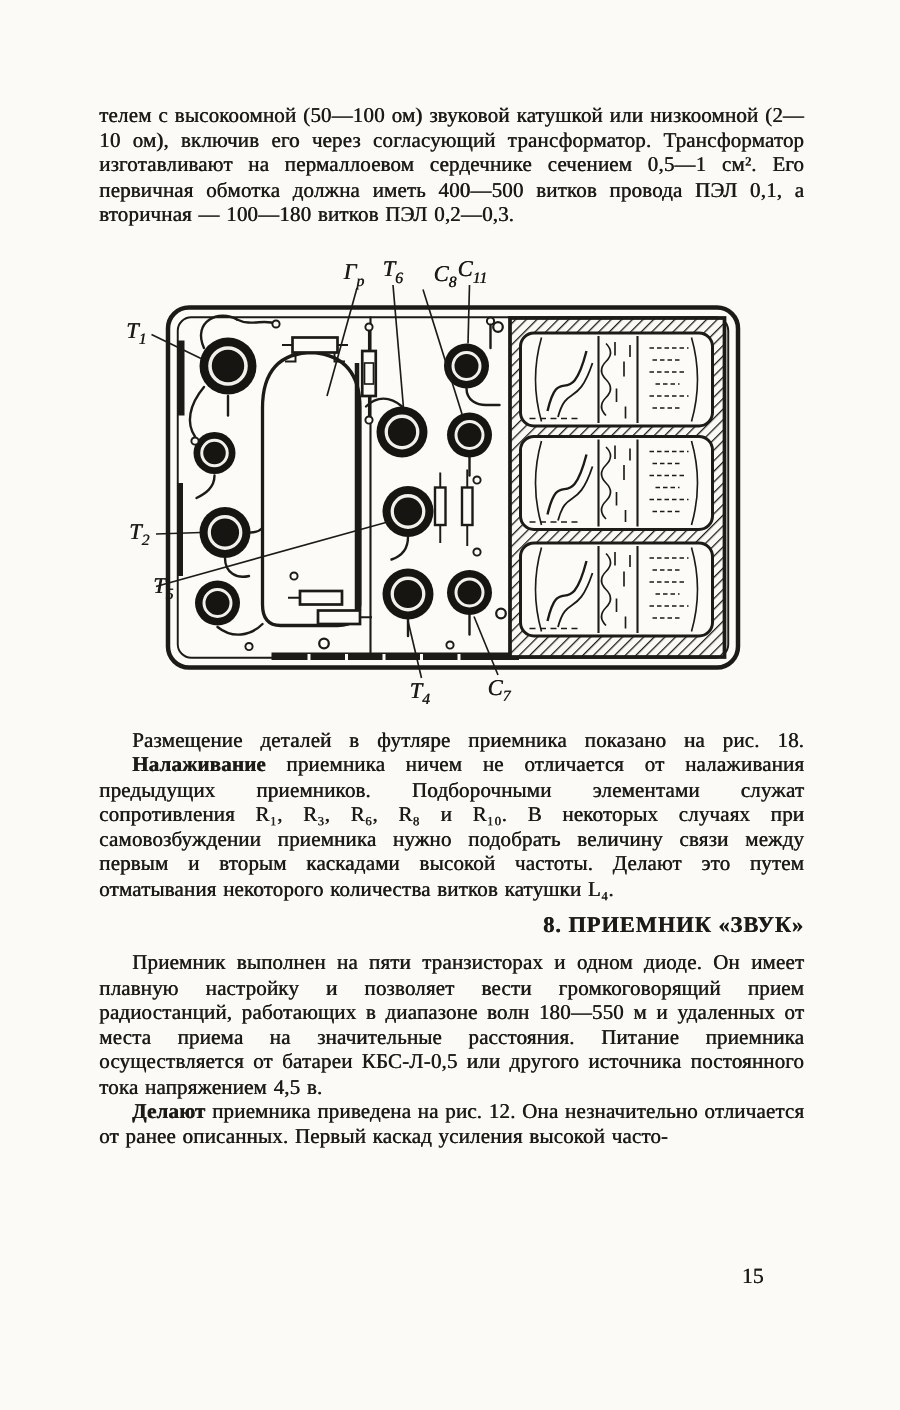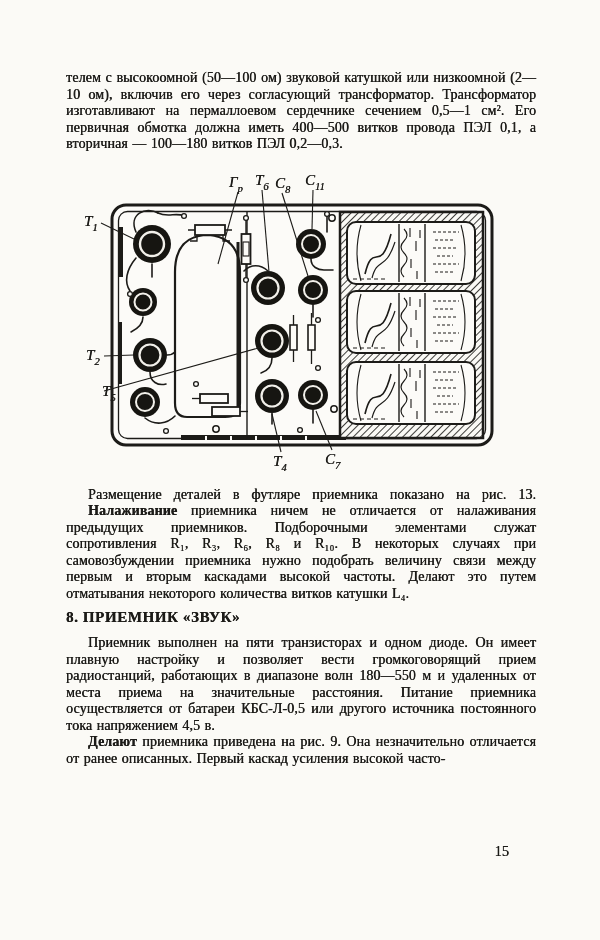--- a/index.html
+++ b/index.html
@@ -44,21 +44,21 @@
     margin:4px 0 0 0;
     text-align:center;
     font-size:13.5px;
     line-height:17px;
     text-shadow:0.3px 0 0 currentColor;
     word-spacing:2px;
   }
   .para-block{margin-top:14px;}
   h2.section-heading{
     margin:7px 0 9px 0;
-    text-align:left;
+    text-align:right;
     font-size:15px;
     font-weight:bold;
     letter-spacing:0.6px;
     text-shadow:0.3px 0 0 currentColor;
   }
   .pagenum{
     position:absolute;
     top:843px;
     right:71px;
     font-size:14.5px;
@@ -237,33 +237,33 @@
           <line x1="35" y1="51" x2="68" y2="67"></line>
           <line x1="38" y1="184" x2="68" y2="183"></line>
           <line x1="38" y1="219" x2="196" y2="175"></line>
           <line x1="215" y1="280" x2="206" y2="242"></line>
           <line x1="266" y1="278" x2="250" y2="239"></line>
         </g>
       </svg>
 
       <div class="fig-label" style="left:163px;top:3px"><span>Г</span><span class="sub">р</span></div>
       <div class="fig-label" style="left:189px;top:1px"><span>Т</span><span class="sub">6</span></div>
-      <div class="fig-label" style="left:209px;top:4px"><span>С</span><span class="sub">8</span></div>
+      <div class="fig-label" style="left:223px;top:4px"><span>С</span><span class="sub">8</span></div>
       <div class="fig-label" style="left:239px;top:1px"><span>С</span><span class="sub">11</span></div>
       <div class="fig-label" style="left:18px;top:42px"><span>Т</span><span class="sub">1</span></div>
       <div class="fig-label" style="left:20px;top:176px"><span>Т</span><span class="sub">2</span></div>
       <div class="fig-label" style="left:36px;top:212px"><span>Т</span><span class="sub">5</span></div>
       <div class="fig-label" style="left:207px;top:282px"><span>Т</span><span class="sub">4</span></div>
       <div class="fig-label" style="left:259px;top:280px"><span>С</span><span class="sub">7</span></div>
     </div>
 
 
-    <p class="body-text indent stretch-last">Размещение деталей в футляре приемника показано на рис. 13.</p>
+    <p class="body-text indent stretch-last">Размещение деталей в футляре приемника показано на рис. 18.</p>
     <p class="body-text indent"><b class="lead">Налаживание</b><span> приемника ничем не отличается от налаживания предыдущих приемников. Подборочными элементами служат сопротивления R₁, R₃, R₆, R₈ и R₁₀. В некоторых случаях при самовозбуждении приемника нужно подобрать величину связи между первым и вторым каскадами высокой частоты. Делают это путем отматывания некоторого количества витков катушки L₄.</span></p>
 
     <h2 class="section-heading">8. ПРИЕМНИК «ЗВУК»</h2>
 
     <p class="body-text indent">Приемник выполнен на пяти транзисторах и одном диоде. Он имеет плавную настройку и позволяет вести громкоговорящий прием радиостанций, работающих в диапазоне волн 180—550 м и удаленных от места приема на значительные расстояния. Питание приемника осуществляется от батареи КБС-Л-0,5 или другого источника постоянного тока напряжением 4,5 в.</p>
-    <p class="body-text indent"><b class="lead">Делают</b><span> приемника приведена на рис. 9. Она незначительно отличается от ранее описанных. Первый каскад усиления высокой часто-</span></p>
+    <p class="body-text indent"><b class="lead">Делают</b><span> приемника приведена на рис. 12. Она незначительно отличается от ранее описанных. Первый каскад усиления высокой часто-</span></p>
   </div>
 
   <div class="pagenum">15</div>
 </div>
 
 </body></html>

